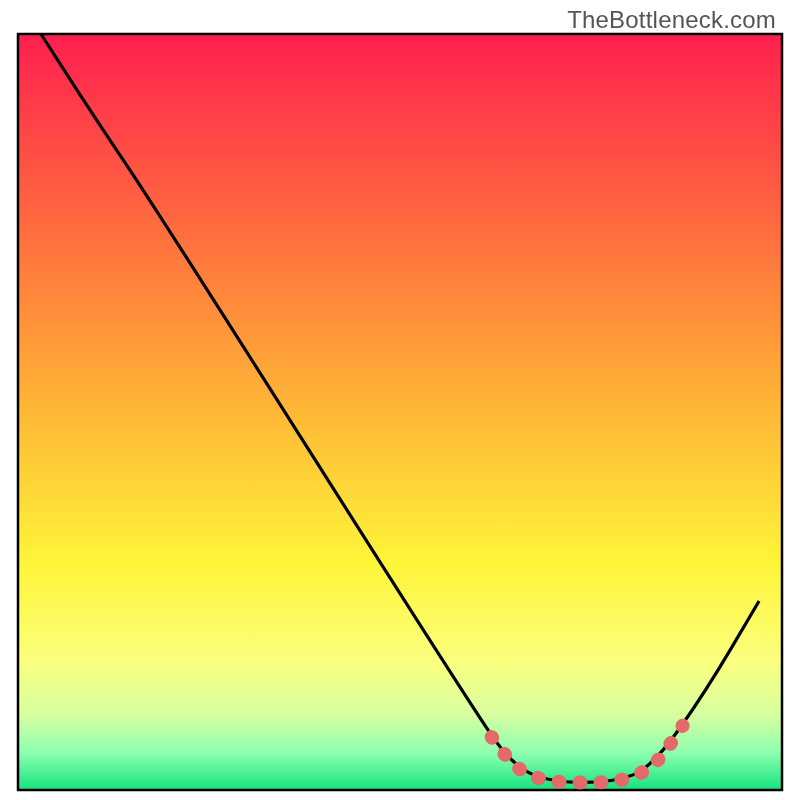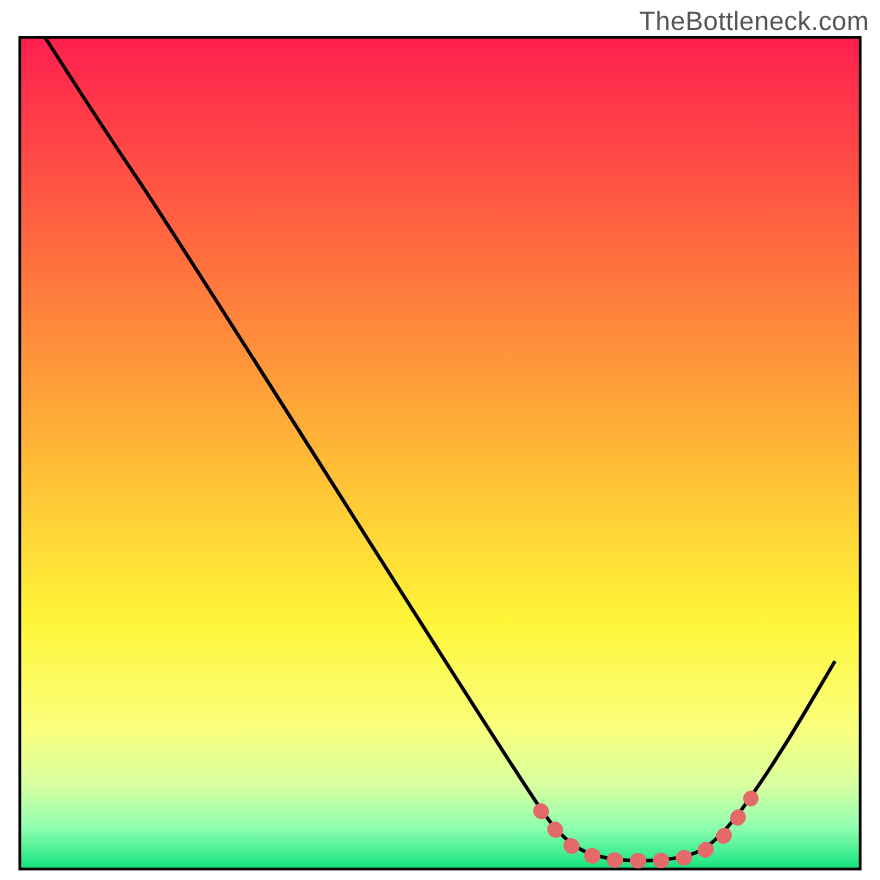--- a/index.html
+++ b/index.html
@@ -12,21 +12,21 @@
     font-family: Arial, Helvetica, sans-serif;
   }
   .stage {
     position: relative;
     width: 800px;
     height: 800px;
   }
   .watermark {
     position: absolute;
     top: 6px;
-    right: 10px;
+    right: 24px;
     font-size: 24px;
     font-weight: 400;
     color: #555;
     letter-spacing: 0.2px;
     user-select: none;
   }
   svg {
     position: absolute;
     top: 0;
     left: 0;

